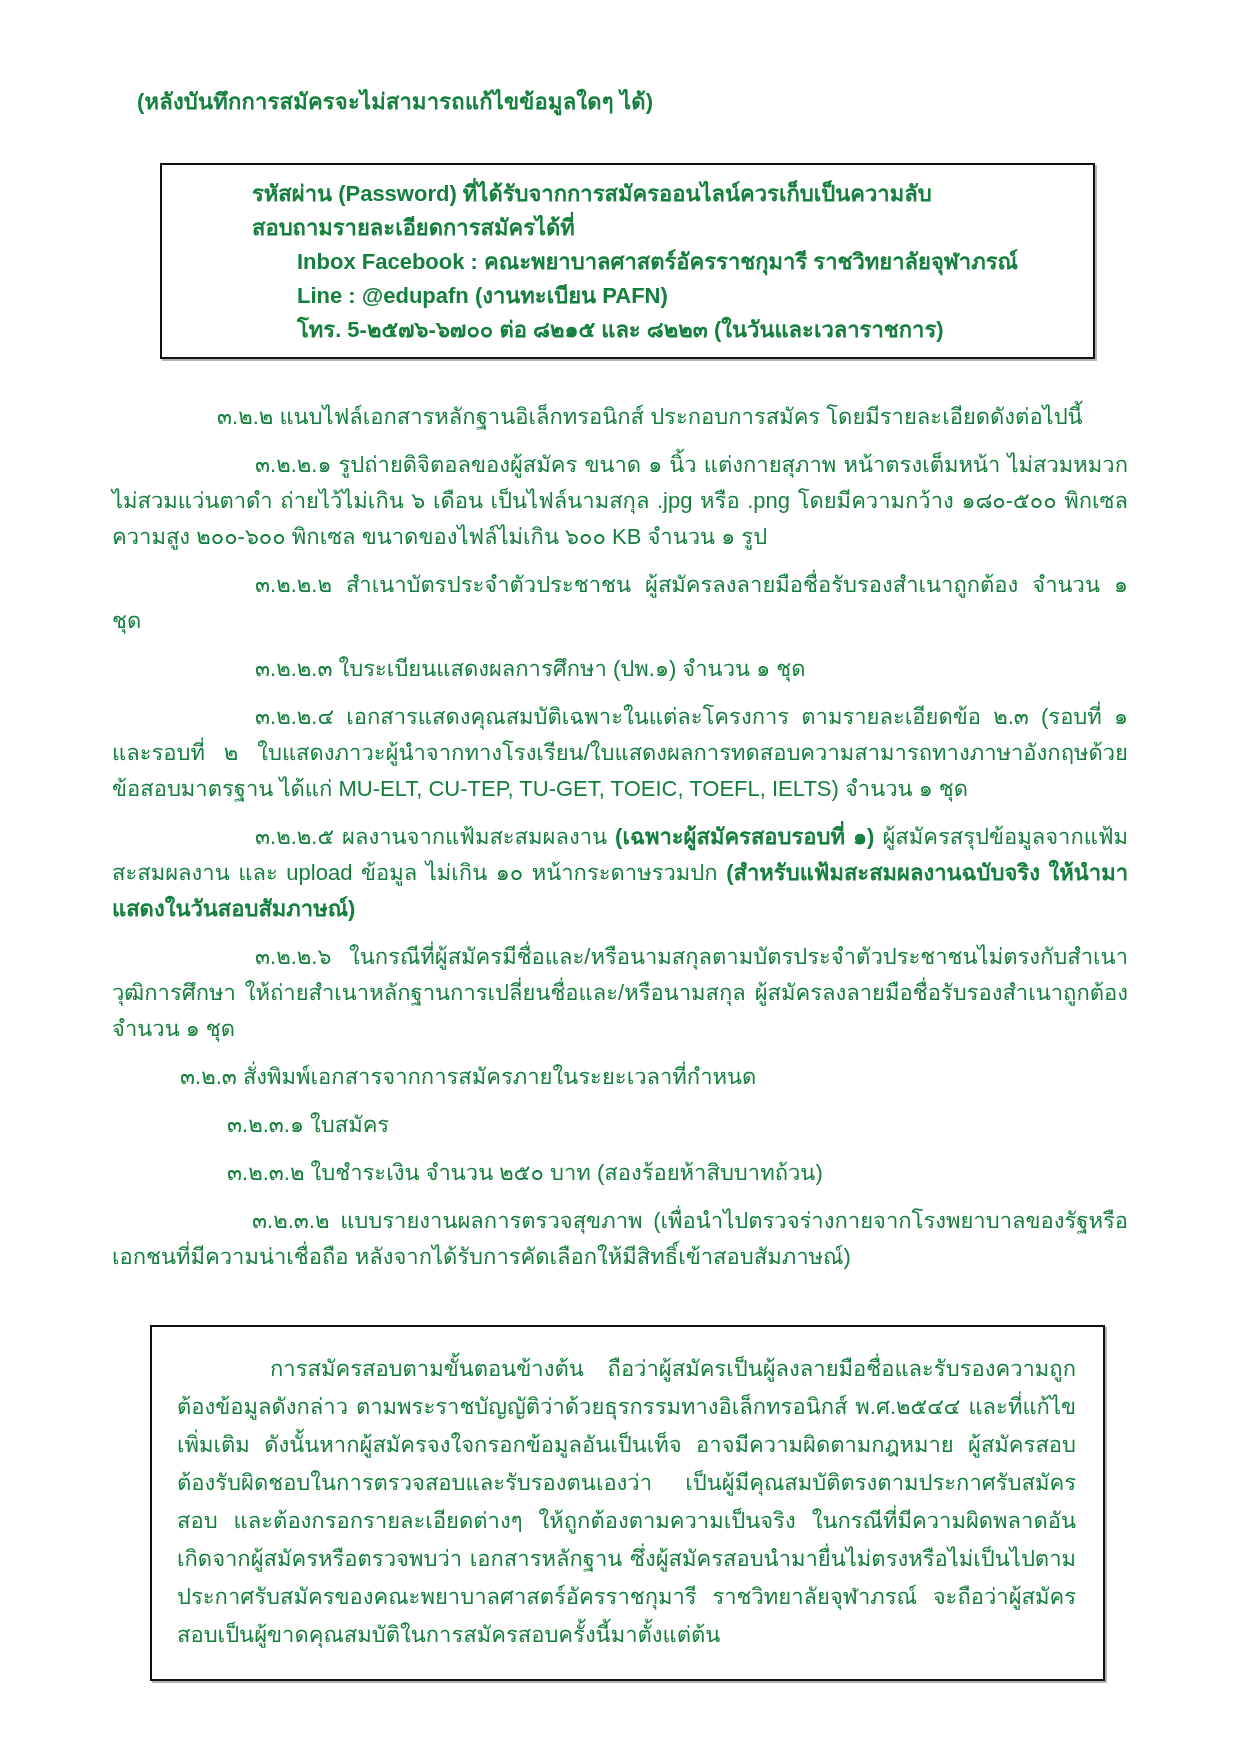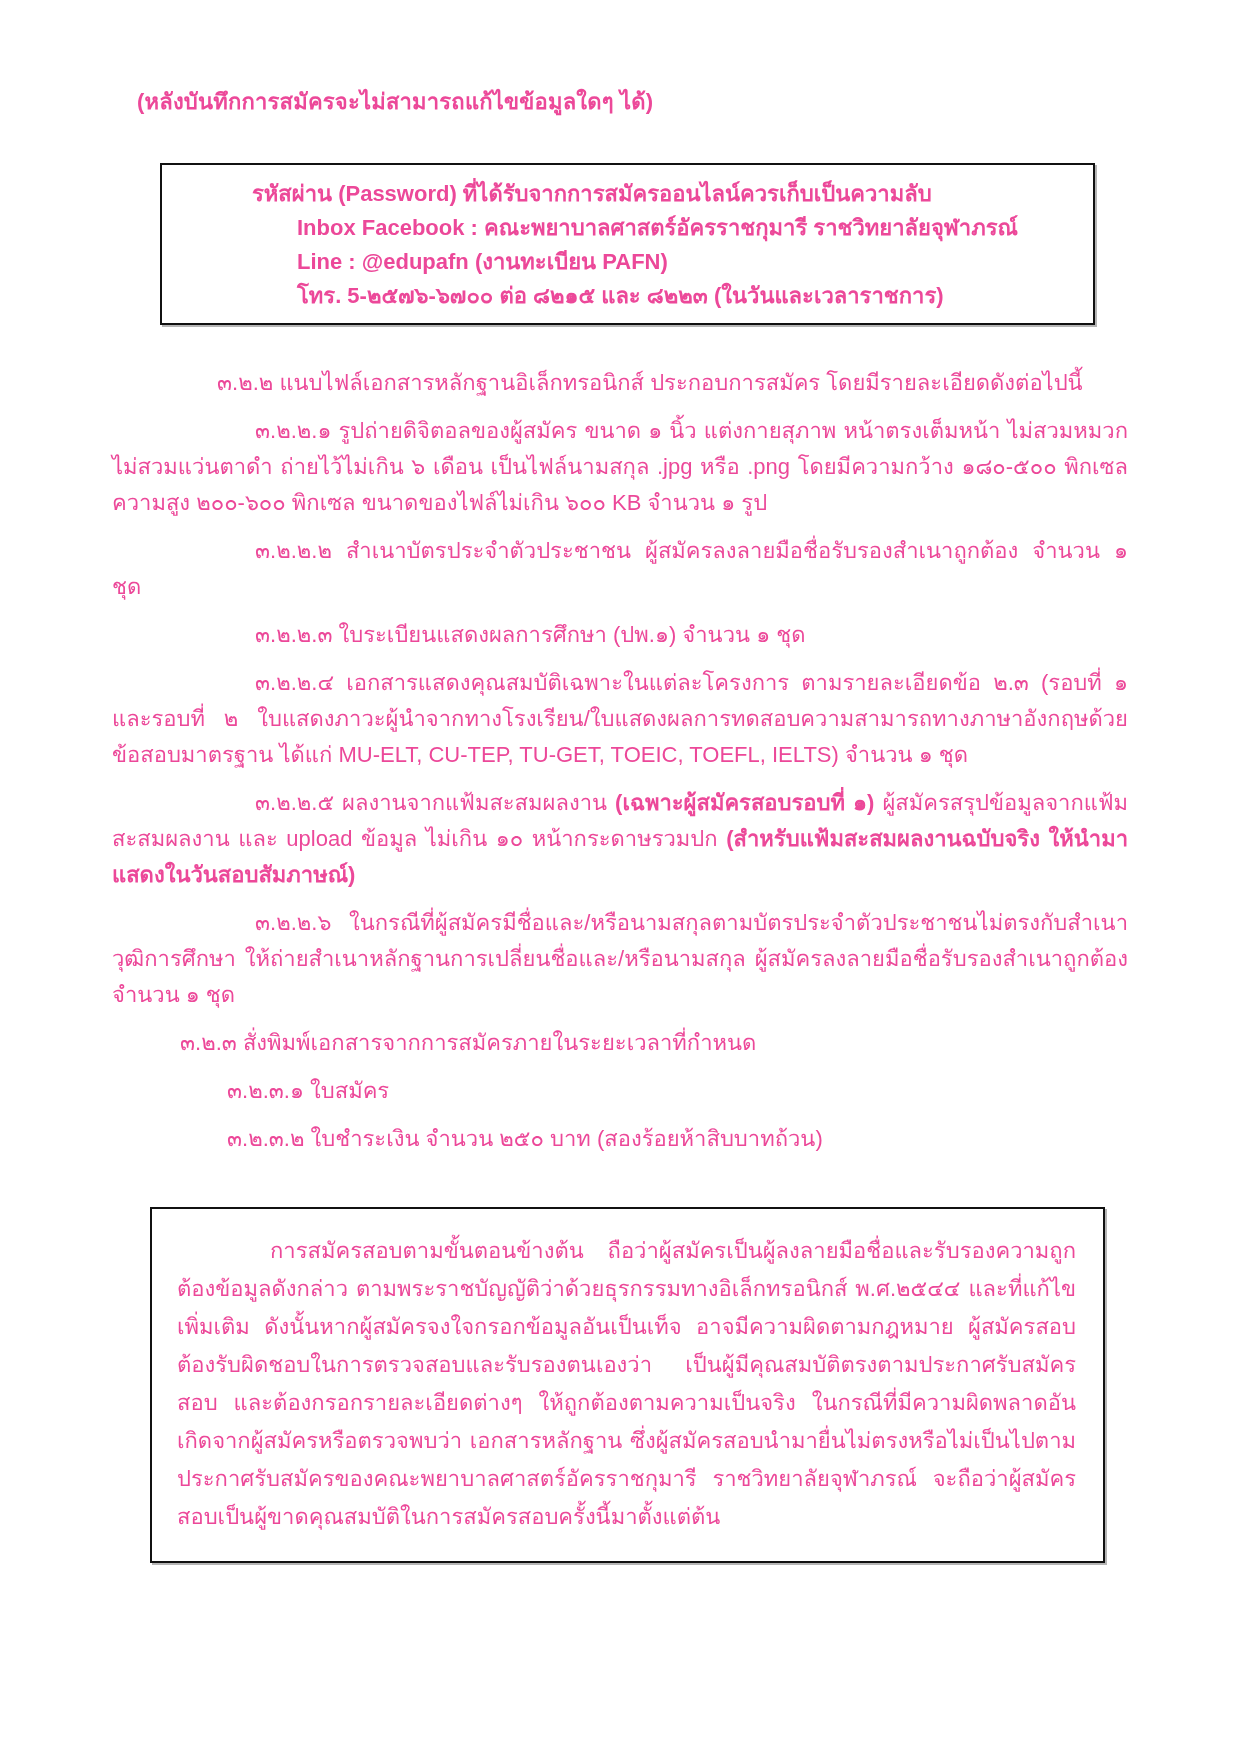--- a/index.html
+++ b/index.html
@@ -5,21 +5,21 @@
   html, body {
     margin: 0;
     padding: 0;
     background: #ffffff;
   }
   .page {
     position: relative;
     width: 1240px;
     min-height: 1754px;
     background: #ffffff;
-    color: #ec4899;
+    color: #15803d;
     font-family: "Liberation Sans", "DejaVu Sans", sans-serif;
     box-sizing: border-box;
     padding: 86px 100px 60px 100px;
     font-size: 22px;
   }
   .note-heading {
     font-weight: bold;
     margin: 0 0 0 37px;
     line-height: 32px;
     letter-spacing: 0.2px;
@@ -68,35 +68,37 @@
 </style>
 </head>
 <body>
 
 <div class="page">
 
   <p class="note-heading">(หลังบันทึกการสมัครจะไม่สามารถแก้ไขข้อมูลใดๆ ได้)</p>
 
   <div class="contact-box">
     <p>รหัสผ่าน (Password) ที่ได้รับจากการสมัครออนไลน์ควรเก็บเป็นความลับ</p>
+    <p>สอบถามรายละเอียดการสมัครได้ที่</p>
     <p class="deep">Inbox Facebook : คณะพยาบาลศาสตร์อัครราชกุมารี ราชวิทยาลัยจุฬาภรณ์</p>
     <p class="deep">Line : @edupafn (งานทะเบียน PAFN)</p>
     <p class="deep">โทร. 5-๒๕๗๖-๖๗๐๐ ต่อ ๘๒๑๕ และ ๘๒๒๓ (ในวันและเวลาราชการ)</p>
   </div>
 
   <div class="body-text">
     <p style="text-indent:105px">๓.๒.๒ แนบไฟล์เอกสารหลักฐานอิเล็กทรอนิกส์ ประกอบการสมัคร โดยมีรายละเอียดดังต่อไปนี้</p>
     <p style="text-indent:143px">๓.๒.๒.๑ รูปถ่ายดิจิตอลของผู้สมัคร ขนาด ๑ นิ้ว แต่งกายสุภาพ หน้าตรงเต็มหน้า ไม่สวมหมวก ไม่สวมแว่นตาดำ ถ่ายไว้ไม่เกิน ๖ เดือน เป็นไฟล์นามสกุล .jpg หรือ .png โดยมีความกว้าง ๑๘๐-๕๐๐ พิกเซล ความสูง ๒๐๐-๖๐๐ พิกเซล ขนาดของไฟล์ไม่เกิน ๖๐๐ KB จำนวน ๑ รูป</p>
     <p style="text-indent:143px">๓.๒.๒.๒ สำเนาบัตรประจำตัวประชาชน ผู้สมัครลงลายมือชื่อรับรองสำเนาถูกต้อง จำนวน ๑ ชุด</p>
     <p style="text-indent:143px">๓.๒.๒.๓ ใบระเบียนแสดงผลการศึกษา (ปพ.๑) จำนวน ๑ ชุด</p>
     <p style="text-indent:143px">๓.๒.๒.๔ เอกสารแสดงคุณสมบัติเฉพาะในแต่ละโครงการ ตามรายละเอียดข้อ ๒.๓ (รอบที่ ๑ และรอบที่ ๒ ใบแสดงภาวะผู้นำจากทางโรงเรียน/ใบแสดงผลการทดสอบความสามารถทางภาษาอังกฤษด้วยข้อสอบมาตรฐาน ได้แก่ MU-ELT, CU-TEP, TU-GET, TOEIC, TOEFL, IELTS) จำนวน ๑ ชุด</p>
     <p style="text-indent:143px"><span>๓.๒.๒.๕ ผลงานจากแฟ้มสะสมผลงาน </span><span class="b">(เฉพาะผู้สมัครสอบรอบที่ ๑)</span><span> ผู้สมัครสรุปข้อมูลจากแฟ้มสะสมผลงาน และ upload ข้อมูล ไม่เกิน ๑๐ หน้ากระดาษรวมปก </span><span class="b">(สำหรับแฟ้มสะสมผลงานฉบับจริง ให้นำมาแสดงในวันสอบสัมภาษณ์)</span></p>
     <p style="text-indent:143px">๓.๒.๒.๖ ในกรณีที่ผู้สมัครมีชื่อและ/หรือนามสกุลตามบัตรประจำตัวประชาชนไม่ตรงกับสำเนาวุฒิการศึกษา ให้ถ่ายสำเนาหลักฐานการเปลี่ยนชื่อและ/หรือนามสกุล ผู้สมัครลงลายมือชื่อรับรองสำเนาถูกต้อง จำนวน ๑ ชุด</p>
     <p style="text-indent:68px">๓.๒.๓ สั่งพิมพ์เอกสารจากการสมัครภายในระยะเวลาที่กำหนด</p>
     <p style="text-indent:115px">๓.๒.๓.๑ ใบสมัคร</p>
     <p style="text-indent:115px">๓.๒.๓.๒ ใบชำระเงิน จำนวน ๒๕๐ บาท (สองร้อยห้าสิบบาทถ้วน)</p>
+    <p style="text-indent:140px">๓.๒.๓.๒ แบบรายงานผลการตรวจสุขภาพ (เพื่อนำไปตรวจร่างกายจากโรงพยาบาลของรัฐหรือเอกชนที่มีความน่าเชื่อถือ หลังจากได้รับการคัดเลือกให้มีสิทธิ์เข้าสอบสัมภาษณ์)</p>
   </div>
 
   <div class="disclaimer-box">
     <p>การสมัครสอบตามขั้นตอนข้างต้น ถือว่าผู้สมัครเป็นผู้ลงลายมือชื่อและรับรองความถูกต้องข้อมูลดังกล่าว ตามพระราชบัญญัติว่าด้วยธุรกรรมทางอิเล็กทรอนิกส์ พ.ศ.๒๕๔๔ และที่แก้ไขเพิ่มเติม ดังนั้นหากผู้สมัครจงใจกรอกข้อมูลอันเป็นเท็จ อาจมีความผิดตามกฎหมาย ผู้สมัครสอบต้องรับผิดชอบในการตรวจสอบและรับรองตนเองว่า เป็นผู้มีคุณสมบัติตรงตามประกาศรับสมัครสอบ และต้องกรอกรายละเอียดต่างๆ ให้ถูกต้องตามความเป็นจริง ในกรณีที่มีความผิดพลาดอันเกิดจากผู้สมัครหรือตรวจพบว่า เอกสารหลักฐาน ซึ่งผู้สมัครสอบนำมายื่นไม่ตรงหรือไม่เป็นไปตามประกาศรับสมัครของคณะพยาบาลศาสตร์อัครราชกุมารี ราชวิทยาลัยจุฬาภรณ์ จะถือว่าผู้สมัครสอบเป็นผู้ขาดคุณสมบัติในการสมัครสอบครั้งนี้มาตั้งแต่ต้น</p>
   </div>
 
 </div>
 
 </body></html>

